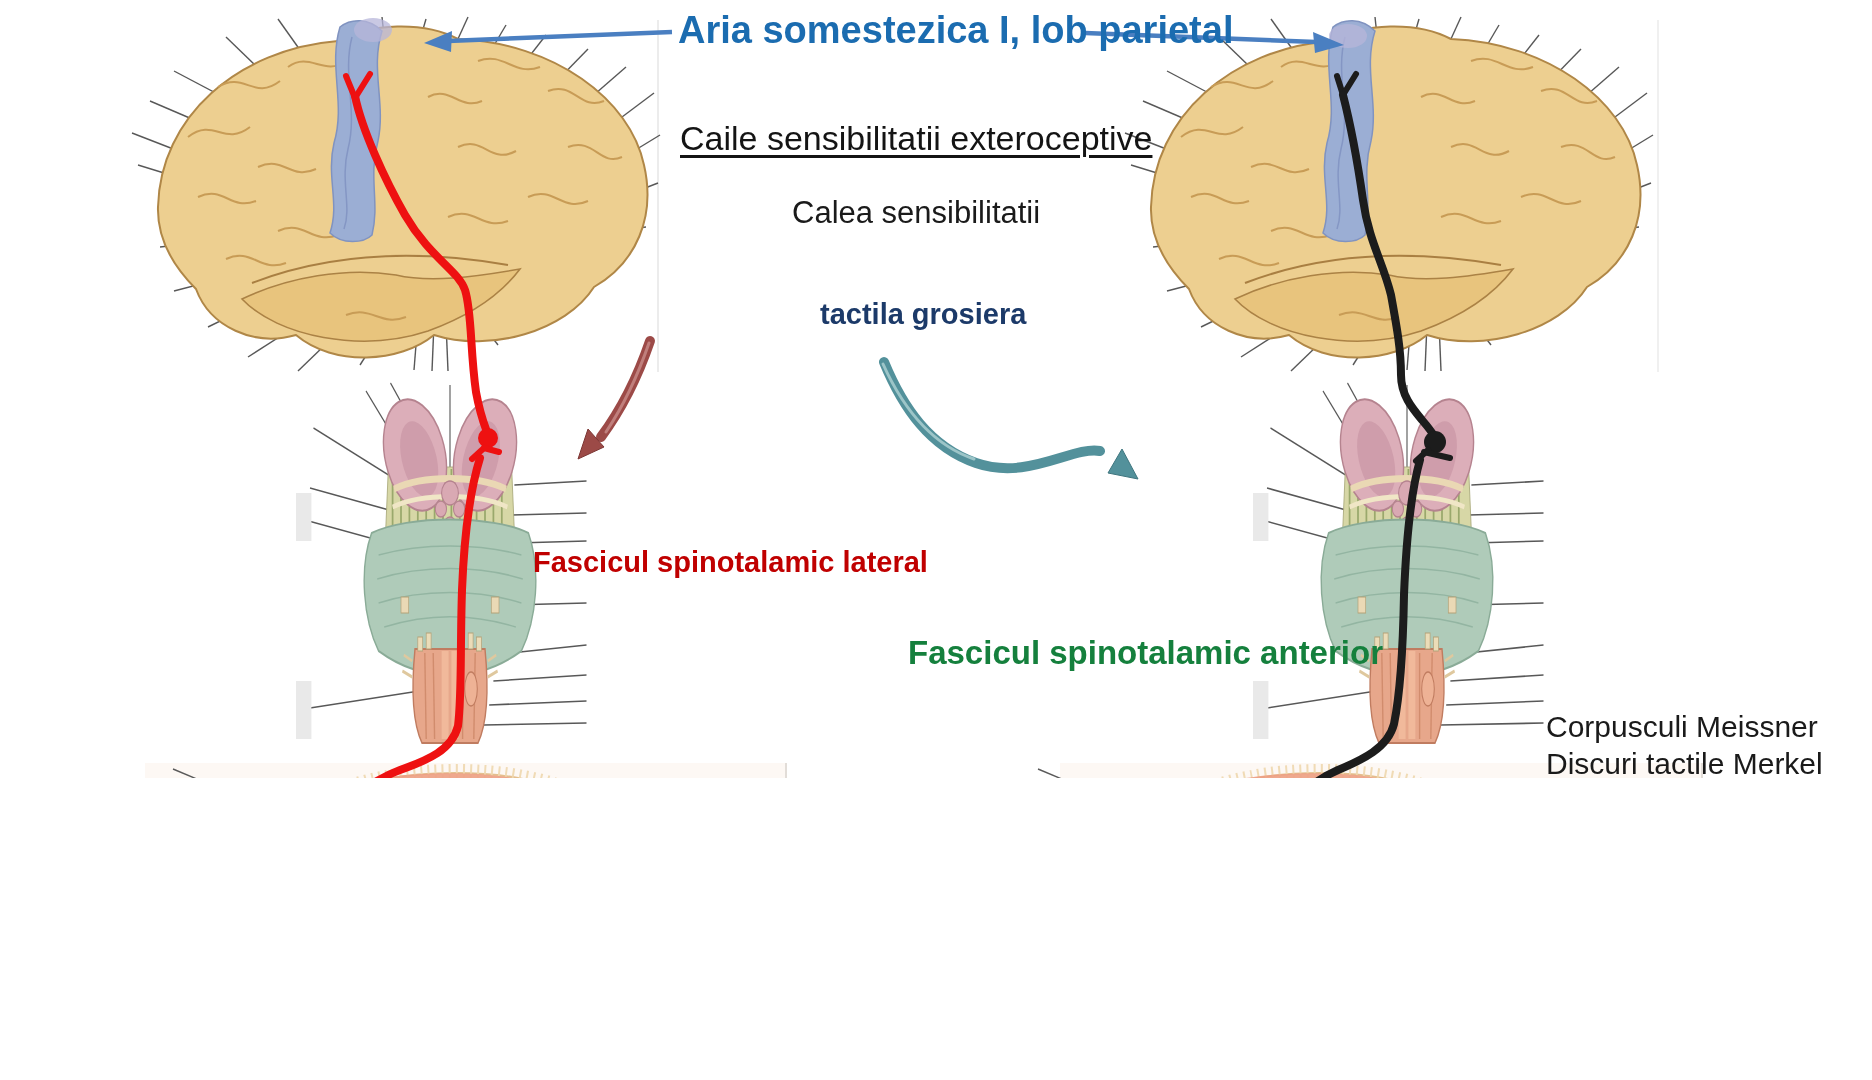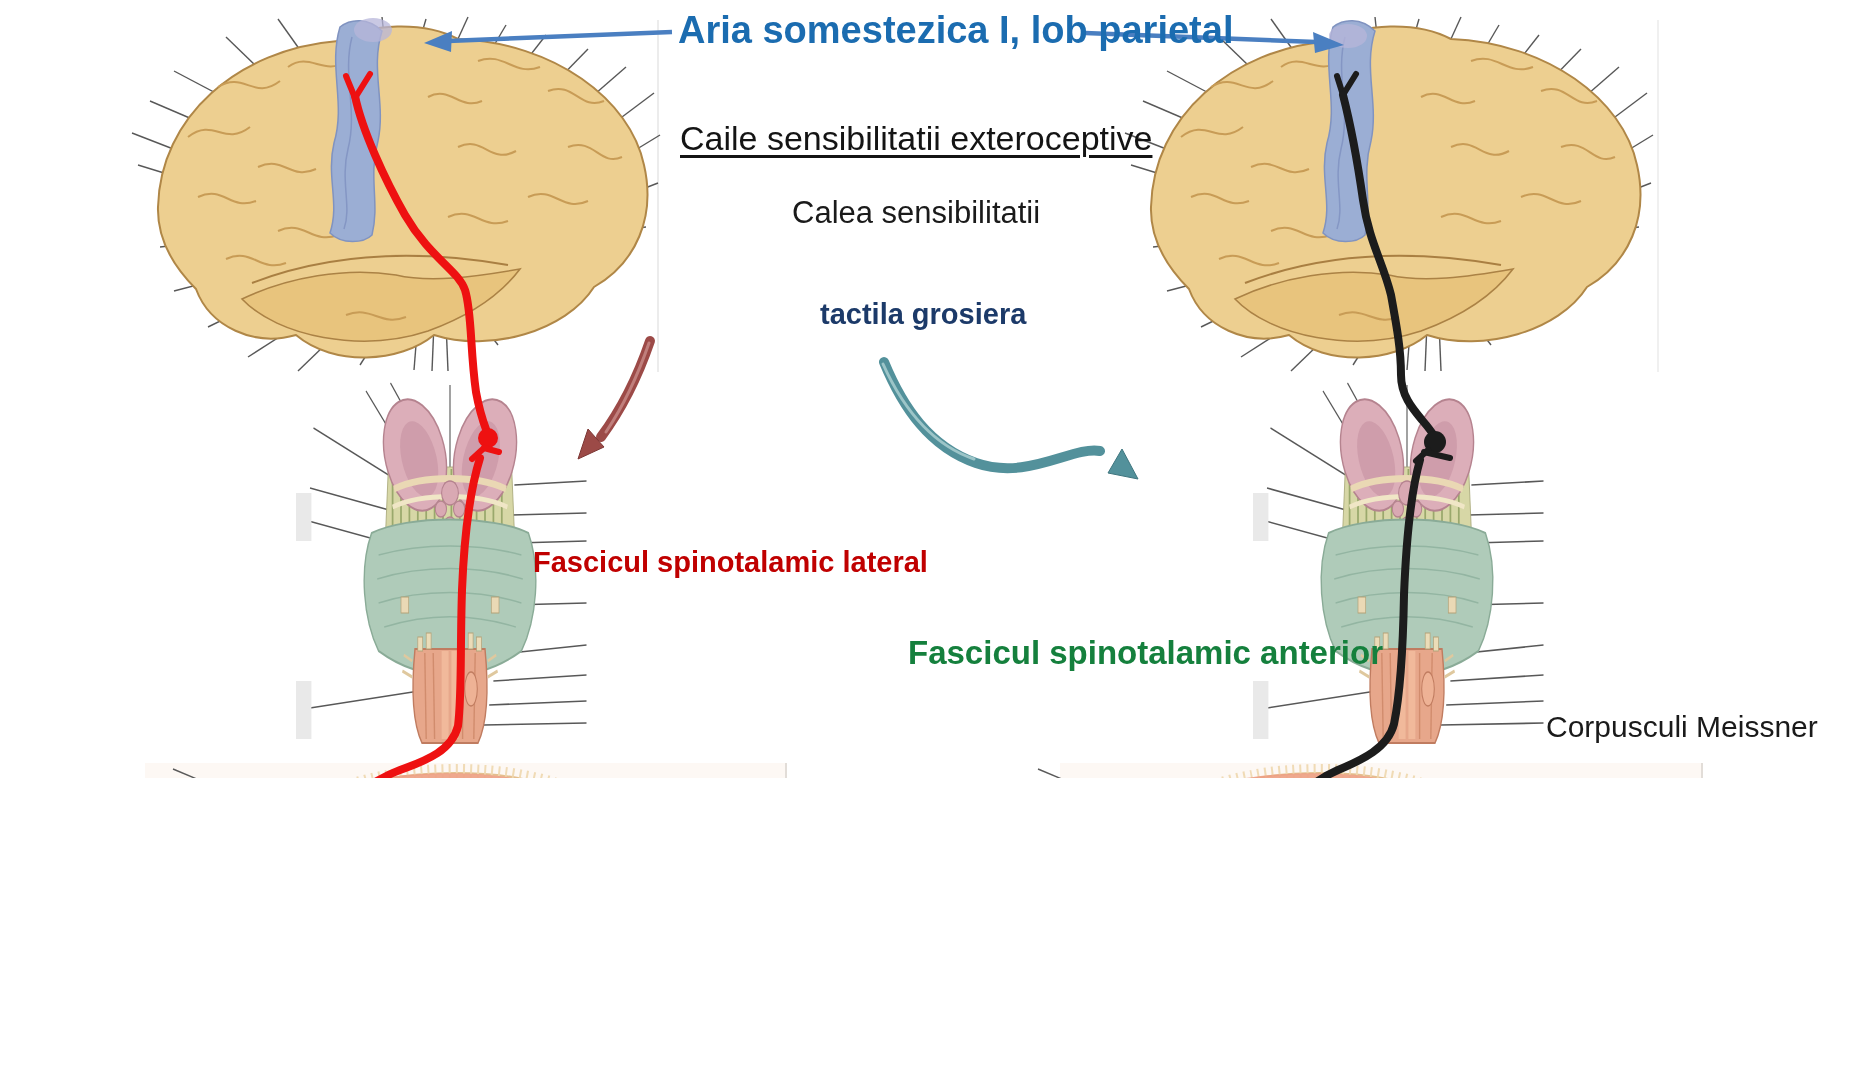--- a/index.html
+++ b/index.html
@@ -302,18 +302,19 @@
 </svg>
 
 <div class="lbl lbl-aria">Aria somestezica I, lob parietal</div>
 <div class="lbl lbl-title">Caile sensibilitatii exteroceptive</div>
 <div class="lbl lbl-subtitle">Calea sensibilitatii</div>
 <div class="lbl lbl-tactila">tactila grosiera</div>
 <div class="lbl lbl-fasc-lat">Fascicul spinotalamic lateral</div>
 <div class="lbl lbl-fasc-ant">Fascicul spinotalamic anterior</div>
 <div class="lbl lbl-receptors">
   <div>Corpusculi Meissner</div>
+  <div>Discuri tactile Merkel</div>
 </div>
 <div class="lbl lbl-tnl">TNL</div>
 <div class="r-badge r-left">R</div>
 <div class="r-badge r-right">R</div>
 
 </div>
 
 </body></html>

